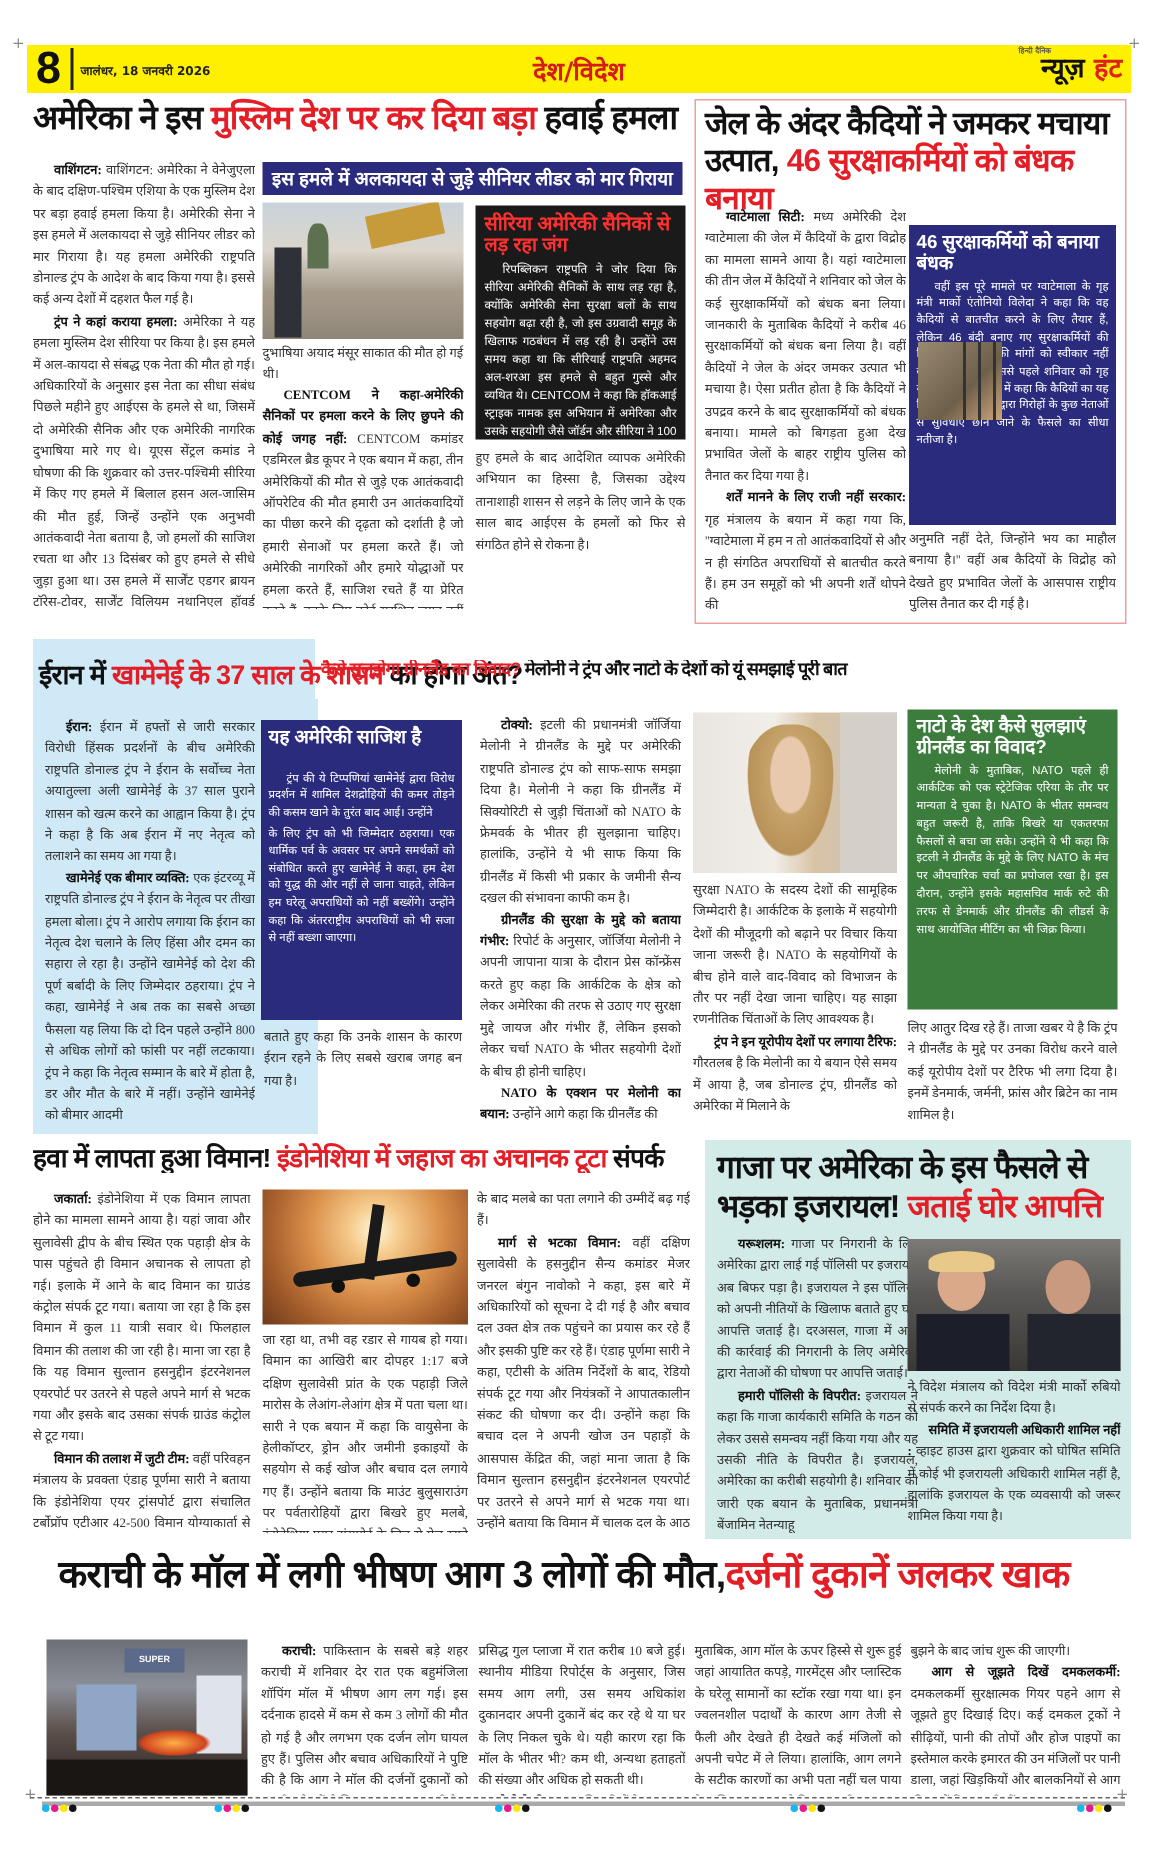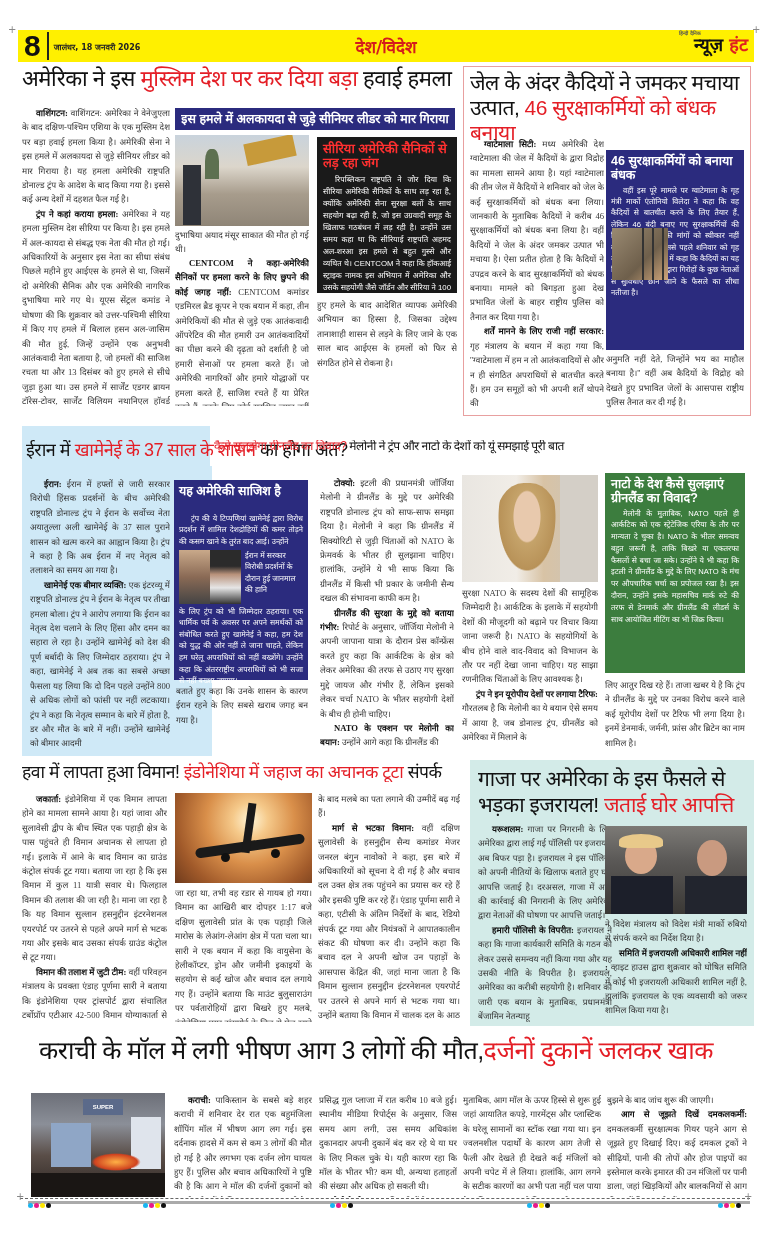--- a/index.html
+++ b/index.html
@@ -11,21 +11,21 @@
   
   #masthead { left: 18px; top: 30px; width: 736px; height: 32px; background: #fff000; display: flex; align-items: center; }
   #page-num { font-family: "Liberation Sans", sans-serif; font-weight: bold; font-size: 30px; color: #111; padding: 0 6px 0 6px; border-right: 2px solid #222; line-height: 28px; height: 28px; }
   #dateline { font-size: 8px; font-weight: bold; color: #222; margin-left: 5px; }
   #section-title { position: absolute; left: 0; right: 0; text-align: center; font-size: 17px; font-weight: bold; color: #d41c1c; pointer-events: none; }
   #brand { position: absolute; right: 6px; top: 2px; font-weight: bold; font-size: 18px; }
   #brand .b1 { color: #111; margin-left: 15px; }
   #brand .b2 { color: #e0201f; }
   #brand .tag { position: absolute; top: -2px; left: 0; font-size: 5px; color: #555; }
 
-  .headline { font-family: "Liberation Sans", sans-serif; font-weight: normal; color: #111; letter-spacing: -0.5px; line-height: 1.15; }
+  .headline { font-family: "Liberation Sans", sans-serif; font-weight: bold; color: #111; letter-spacing: -0.5px; line-height: 1.15; }
   .red { color: #e41e26; }
   .body { font-family: "Liberation Serif", serif; font-size: 8.6px; line-height: 14.4px; color: #333; text-align: justify; }
   .body b { color: #111; }
   .body p { text-indent: 14px; }
 
   .photo { position: absolute; overflow: hidden; }
   .caption { font-family: "Liberation Serif", serif; font-size: 8.6px; line-height: 14px; color: #333; }
 
   .boxnavy { background: #2b2b7e; color: #fff; }
   .boxblack { background: #1a1a1a; color: #fff; }
@@ -125,27 +125,20 @@
 <div class="abs body" style="left:30px;top:477px;width:140px;height:276px;overflow:hidden;">
   <p><b>ईरान:</b><span> ईरान में हफ्तों से जारी सरकार विरोधी हिंसक प्रदर्शनों के बीच अमेरिकी राष्ट्रपति डोनाल्ड ट्रंप ने ईरान के सर्वोच्च नेता अयातुल्ला अली खामेनेई के 37 साल पुराने शासन को खत्म करने का आह्वान किया है। ट्रंप ने कहा है कि अब ईरान में नए नेतृत्व को तलाशने का समय आ गया है।</span></p>
   <p><b>खामेनेई एक बीमार व्यक्ति:</b><span> एक इंटरव्यू में राष्ट्रपति डोनाल्ड ट्रंप ने ईरान के नेतृत्व पर तीखा हमला बोला। ट्रंप ने आरोप लगाया कि ईरान का नेतृत्व देश चलाने के लिए हिंसा और दमन का सहारा ले रहा है। उन्होंने खामेनेई को देश की पूर्ण बर्बादी के लिए जिम्मेदार ठहराया। ट्रंप ने कहा, खामेनेई ने अब तक का सबसे अच्छा फैसला यह लिया कि दो दिन पहले उन्होंने 800 से अधिक लोगों को फांसी पर नहीं लटकाया। ट्रंप ने कहा कि नेतृत्व सम्मान के बारे में होता है, डर और मौत के बारे में नहीं। उन्होंने खामेनेई को बीमार आदमी</span></p>
 </div>
 
 <div class="abs boxnavy" style="left:174px;top:480px;width:134px;height:200px;padding:5px;">
   <div class="box-h" style="font-size:12.5px;margin-bottom:14px;">यह अमेरिकी साजिश है</div>
   <div class="box-body" style="font-size:7.6px;line-height:11.6px;">
     <p>ट्रंप की ये टिप्पणियां खामेनेई द्वारा विरोध प्रदर्शन में शामिल देशद्रोहियों की कमर तोड़ने की कसम खाने के तुरंत बाद आई। उन्होंने</p>
   </div>
-  <div style="display:flex;gap:4px;margin-top:2px;">
-    <div style="width:62px;height:54px;flex:none;display:flex;">
-      <div style="flex:1;background:linear-gradient(180deg,#c9a98a,#8a6a55 50%,#444);"></div>
-      <div style="flex:1;background:linear-gradient(180deg,#2b2b2b 30%,#b8917a 45%,#e6e6e6 70%,#333);"></div>
-    </div>
-    <div class="box-body" style="font-size:7.6px;line-height:11.6px;text-align:left;">ईरान में सरकार विरोधी प्रदर्शनों के दौरान हुई जानमाल की हानि</div>
-  </div>
   <div class="box-body" style="font-size:7.6px;line-height:11.6px;margin-top:2px;">
     <p style="text-indent:0">के लिए ट्रंप को भी जिम्मेदार ठहराया। एक धार्मिक पर्व के अवसर पर अपने समर्थकों को संबोधित करते हुए खामेनेई ने कहा, हम देश को युद्ध की ओर नहीं ले जाना चाहते, लेकिन हम घरेलू अपराधियों को नहीं बख्शेंगे। उन्होंने कहा कि अंतरराष्ट्रीय अपराधियों को भी सजा से नहीं बख्शा जाएगा।</p>
   </div>
 </div>
 
 <div class="abs body" style="left:176px;top:684px;width:132px;height:68px;overflow:hidden;">
   <p style="text-indent:0">बताते हुए कहा कि उनके शासन के कारण ईरान रहने के लिए सबसे खराब जगह बन गया है।</p>
 </div>
 
 <div class="abs headline" style="left:214px;top:440px;width:540px;font-size:12px;white-space:nowrap;overflow:hidden;">

